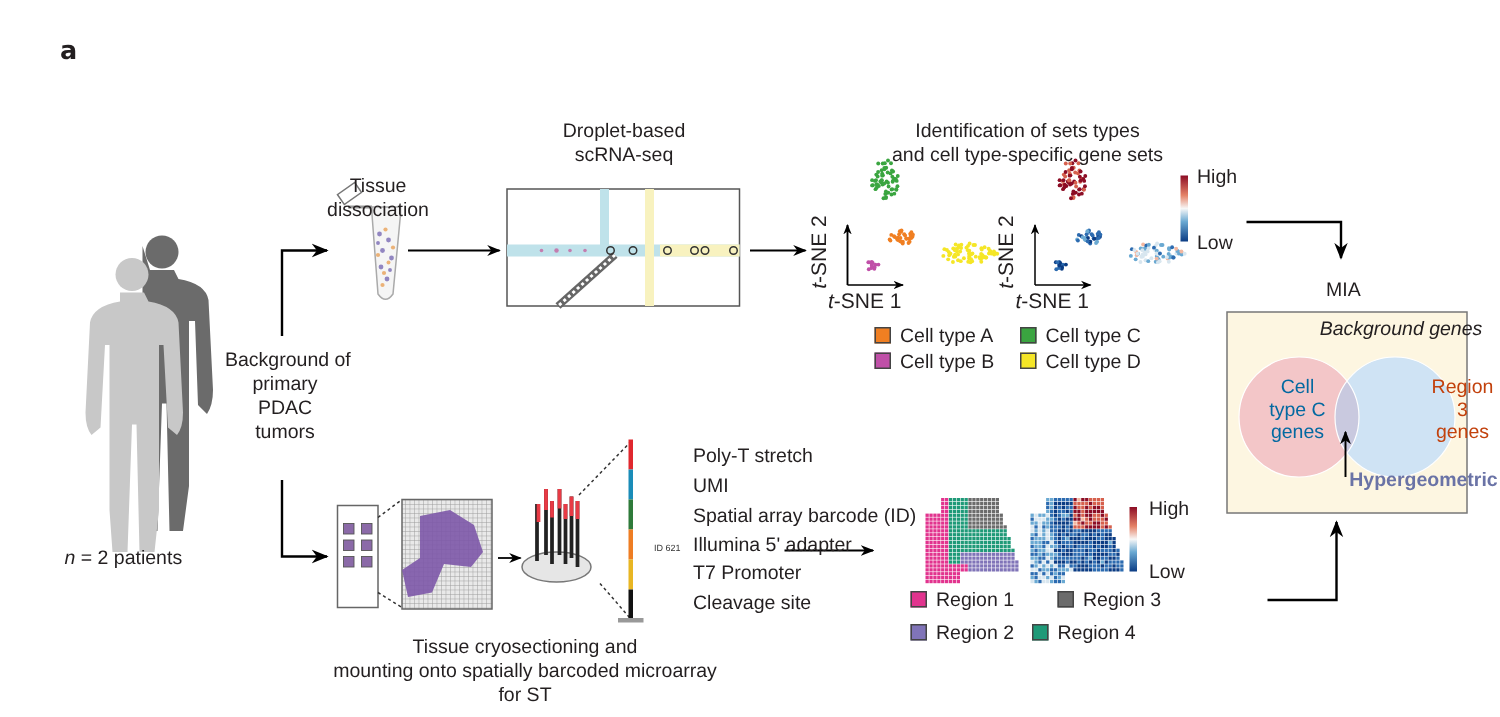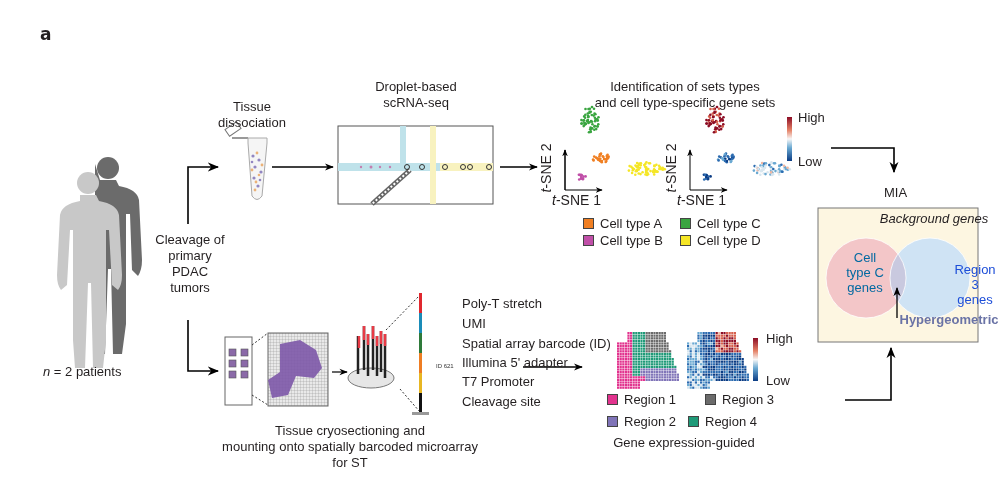--- a/index.html
+++ b/index.html
@@ -1360,21 +1360,21 @@
       <rect x="694.8" y="386.6" width="2.2" height="2.2" fill="#d8e6ef"></rect>
       <rect x="697.4" y="386.6" width="2.2" height="2.2" fill="#d8e6ef"></rect>
       <rect x="700.0" y="386.6" width="2.2" height="2.2" fill="#6aa9d2"></rect>
       <rect x="702.6" y="386.6" width="2.2" height="2.2" fill="#2c6bb0"></rect>
       <rect x="705.2" y="386.6" width="2.2" height="2.2" fill="#2c6bb0"></rect>
       <rect x="707.8" y="386.6" width="2.2" height="2.2" fill="#6aa9d2"></rect>
     </g>
   <rect x="753" y="338" width="5" height="43" fill="url(#rdbu)"></rect>
 </svg>
 
-<div class="lbl" style="left:215px;top:99px;width:74px;">
+<div class="lbl" style="left:215px;top:116px;width:74px;">
   <div>Tissue</div>
   <div>dissociation</div>
 </div>
 <div class="lbl" style="left:360px;top:79px;width:112px;">
   <div>Droplet-based</div>
   <div>scRNA-seq</div>
 </div>
 <div class="lbl" style="left:580px;top:79px;width:210px;">
   <div>Identification of sets types</div>
   <div>and cell type-specific gene sets</div>
@@ -1393,31 +1393,31 @@
 <div class="legend-item" style="left:680px;top:216px;"><span class="swatch" style="background:#3aa540"></span><span>Cell type C</span></div>
 <div class="legend-item" style="left:680px;top:233px;"><span class="swatch" style="background:#f5e626"></span><span>Cell type D</span></div>
 
 <div class="lbl" style="left:884px;top:185px;">MIA</div>
 <div class="venn-text" style="left:818px;top:211px;width:160px;font-style:italic;">Background genes</div>
 <div class="venn-text" style="left:804px;top:250px;width:50px;color:#0369a1;">
   <div>Cell</div>
   <div>type C</div>
   <div>genes</div>
 </div>
-<div class="venn-text" style="left:914px;top:262px;width:50px;color:#1d4ed8;">
+<div class="venn-text" style="left:914px;top:250px;width:50px;color:#c2410c;">
   <div>Region</div>
   <div>3</div>
   <div>genes</div>
 </div>
 <div class="venn-text" style="left:818px;top:312px;width:190px;color:#6a73a6;font-weight:bold;">
   <div>Hypergeometric</div>
 </div>
 
 <div class="lbl" style="left:150px;top:232px;width:80px;">
-  <div>Cleavage of</div>
+  <div>Background of</div>
   <div>primary</div>
   <div>PDAC</div>
   <div>tumors</div>
 </div>
 <div class="lbl" style="left:43px;top:364px;"><i>n</i><span> = 2 patients</span></div>
 
 <div class="abs" style="left:436px;top:363px;font-size:6px;color:#333;">ID 621</div>
 
 <div class="probe-label" style="top:296px;">Poly-T stretch</div>
 <div class="probe-label" style="top:316px;">UMI</div>
@@ -1434,14 +1434,13 @@
 
 <div class="lbl" style="left:766px;top:331px;text-align:left;">High</div>
 <div class="lbl" style="left:766px;top:373px;text-align:left;">Low</div>
 
 <div class="legend-item" style="left:607px;top:392px;"><span class="swatch" style="background:#e2338e"></span><span>Region 1</span></div>
 <div class="legend-item" style="left:607px;top:414px;"><span class="swatch" style="background:#8074b8"></span><span>Region 2</span></div>
 <div class="legend-item" style="left:688px;top:392px;padding-left:17px;"><span class="swatch" style="background:#6b6b6b"></span><span>Region 3</span></div>
 <div class="legend-item" style="left:688px;top:414px;"><span class="swatch" style="background:#1f9a78"></span><span>Region 4</span></div>
 
 <div class="lbl" style="left:594px;top:435px;width:180px;">
-  <div>Gene expression-guided</div>
 </div>
 
 </body></html>

